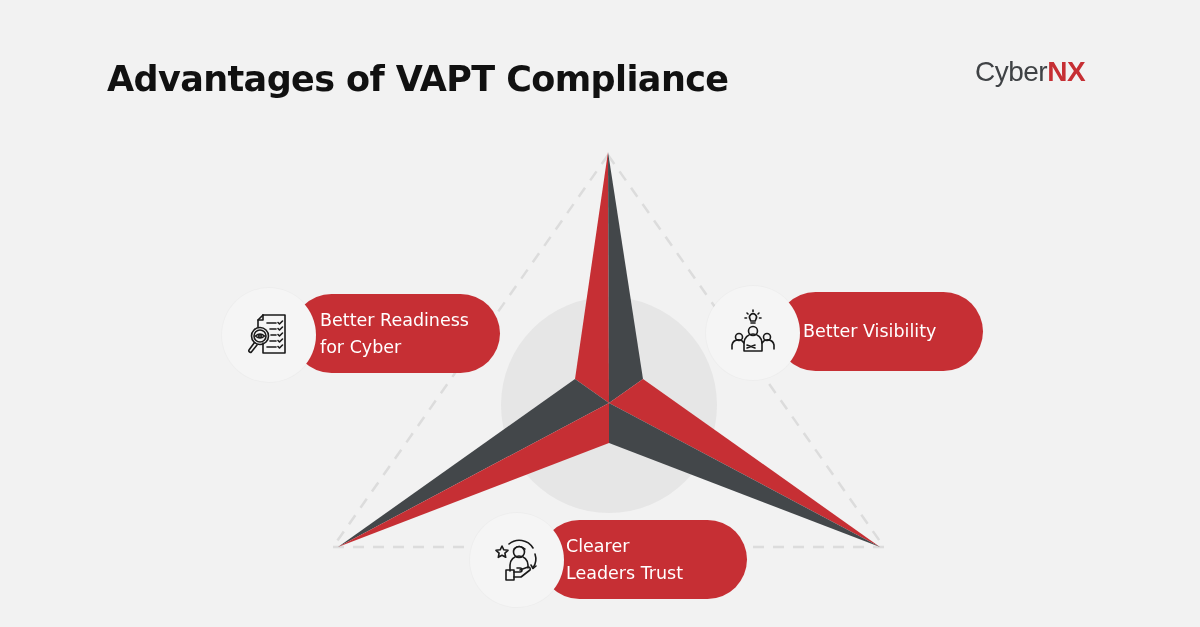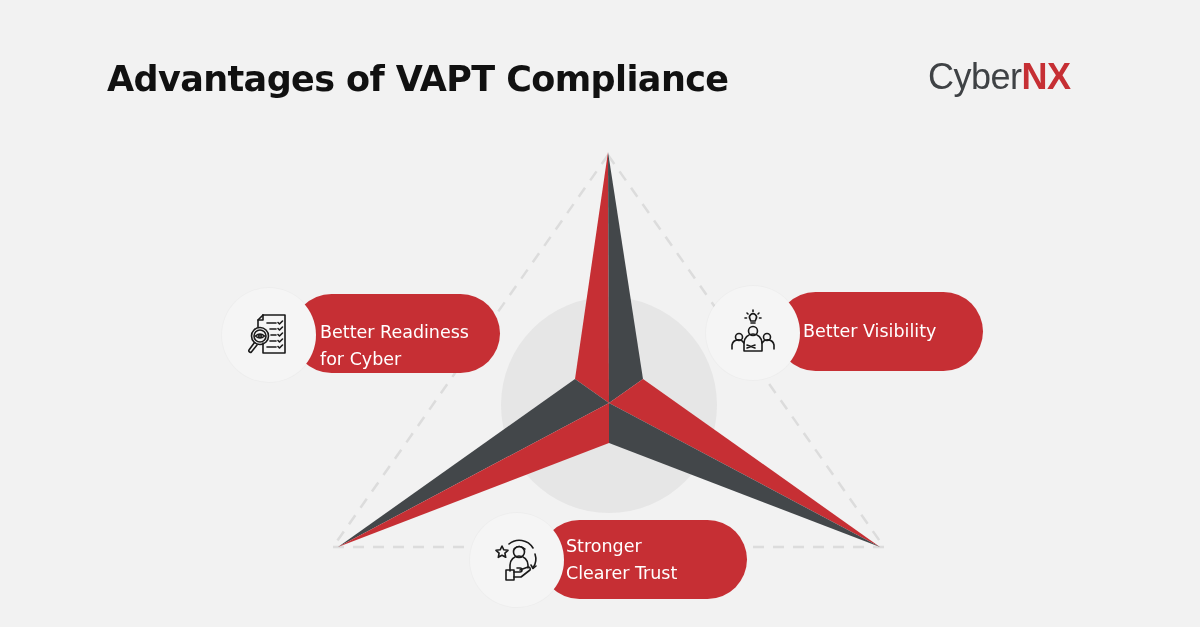--- a/index.html
+++ b/index.html
@@ -15,22 +15,22 @@
       font-size: 35px;
       font-weight: bold;
       color: #111111;
       line-height: 54px;
       letter-spacing: -0.6px;
       margin-left: 45px;
     }
     .title span { display: block; }
     .logo {
       position: absolute;
-      left: 928px; top: 56px;
-      font-size: 36px;
+      left: 975px; top: 56px;
+      font-size: 28px;
       letter-spacing: -0.5px;
       font-family: "Liberation Sans", "DejaVu Sans", sans-serif;
       color: #3f4245;
     }
     .logo .accent { color: #c62f34; font-weight: bold; }
     .diagram { position: absolute; left: 0; top: 0; }
     .pill {
       position: absolute;
       height: 79px;
       background: #c62f34;
@@ -75,21 +75,21 @@
   <polygon points="608,152 575,379 609,403" fill="#c62f34"></polygon>
   <polygon points="608,152 643,379 609,403" fill="#43474a"></polygon>
 
   <polygon points="338,547 575,379 609,403" fill="#43474a"></polygon>
   <polygon points="338,547 609,443 609,403" fill="#c62f34"></polygon>
 
   <polygon points="880,547 643,379 609,403" fill="#c62f34"></polygon>
   <polygon points="880,547 609,443 609,403" fill="#43474a"></polygon>
 </svg>
 
-<div class="pill" style="left:292px; top:294px; width:208px; padding-left:28px;justify-content:flex-end;">
+<div class="pill" style="left:292px; top:294px; width:208px; padding-left:28px;">
   <div class="txt">
     <span>Better Readiness</span>
     <span>for Cyber</span>
   </div>
 </div>
 <div class="bubble" style="left:222px; top:288px;">
   <svg viewBox="0 0 52 52" fill="none" stroke="#1a1a1a" stroke-width="1.6" stroke-linecap="round" stroke-linejoin="round">
     <path d="M20 6 H42 V44 H20 V34"></path>
     <path d="M20 6 L15 11 V18"></path>
     <path d="M15 11 H20 V6"></path>
@@ -130,22 +130,22 @@
     <path d="M20 38 l8 3 M20 41 l8 -3"></path>
     <circle cx="12" cy="30" r="3.5"></circle>
     <path d="M5 42 v-4 a6.5 6.5 0 0 1 12 -2"></path>
     <circle cx="40" cy="30" r="3.5"></circle>
     <path d="M47 42 v-4 a6.5 6.5 0 0 0 -12 -2"></path>
   </svg>
 </div>
 
 <div class="pill" style="left:540px; top:520px; width:207px; padding-left:26px;">
   <div class="txt">
-    <span>Stronger</span>
-    <span>Clearer Trust</span>
+    <span>Clearer</span>
+    <span>Leaders Trust</span>
   </div>
 </div>
 <div class="bubble" style="left:470px; top:513px;">
   <svg viewBox="0 0 52 52" fill="none" stroke="#1a1a1a" stroke-width="1.6" stroke-linecap="round" stroke-linejoin="round">
     <path d="M11 12 l1.8 3.8 l4.2 0.5 l-3.1 2.9 l0.8 4.1 l-3.7 -2 l-3.7 2 l0.8 -4.1 l-3.1 -2.9 l4.2 -0.5z"></path>
     <path d="M18 10 a16 16 0 0 1 24 4"></path>
     <path d="M44 20 a16 16 0 0 1 -2 14"></path>
     <path d="M40 31 l2 3.5 l3 -2.5"></path>
     <circle cx="28" cy="18" r="5.5"></circle>
     <path d="M23 15 q5 -5 11 0"></path>

